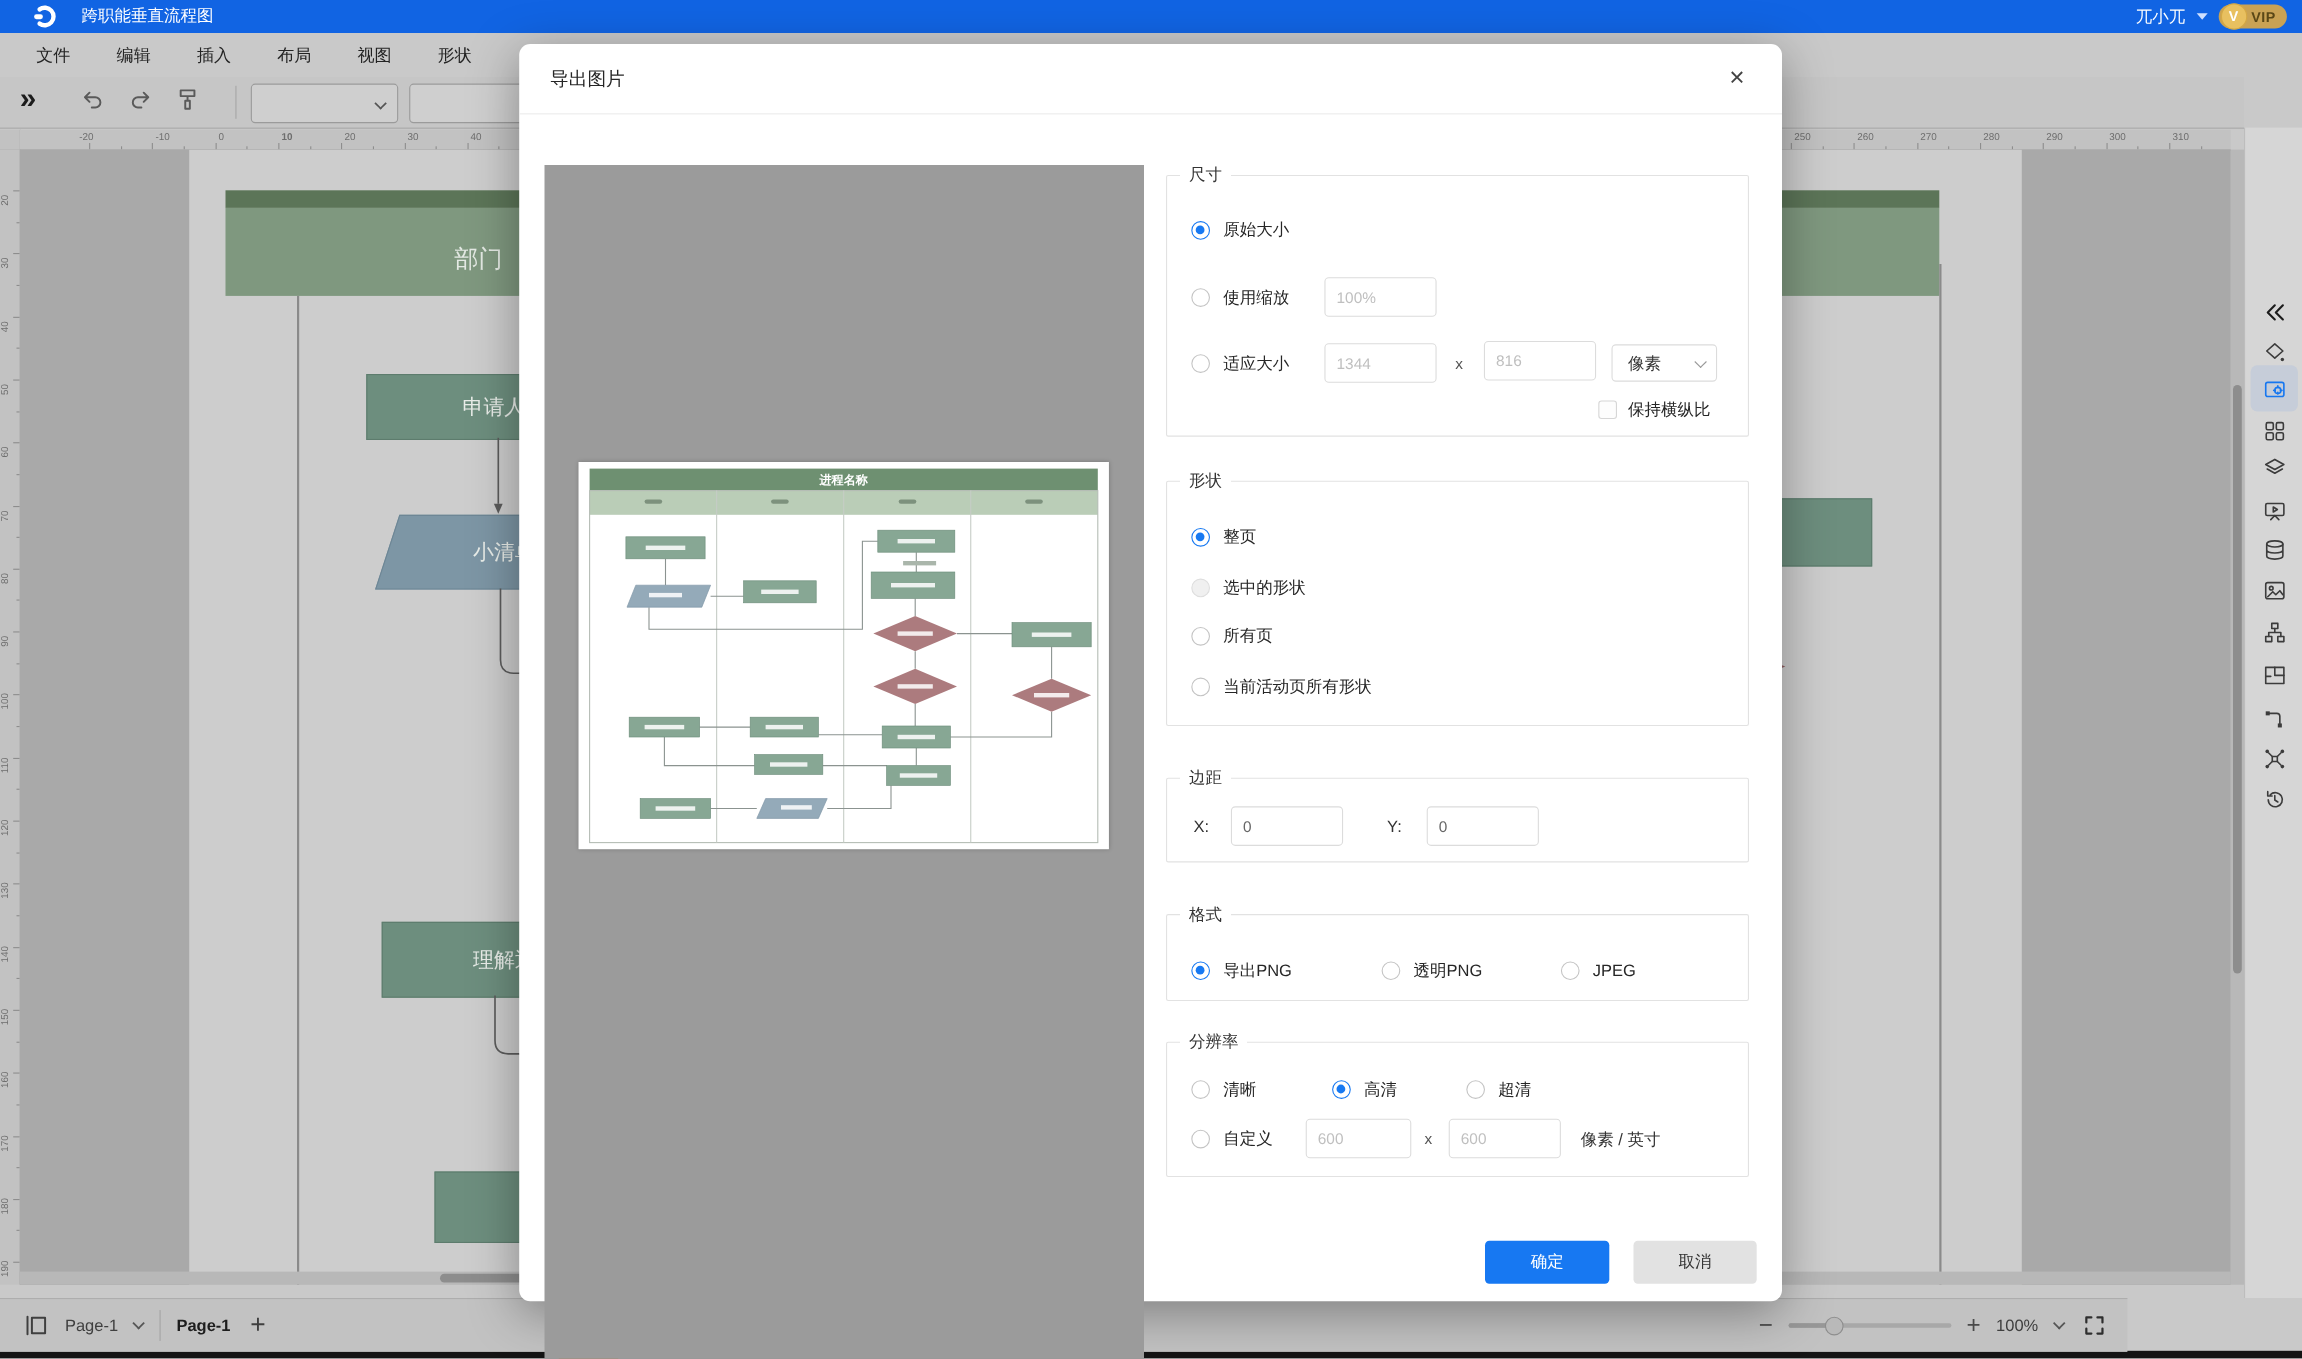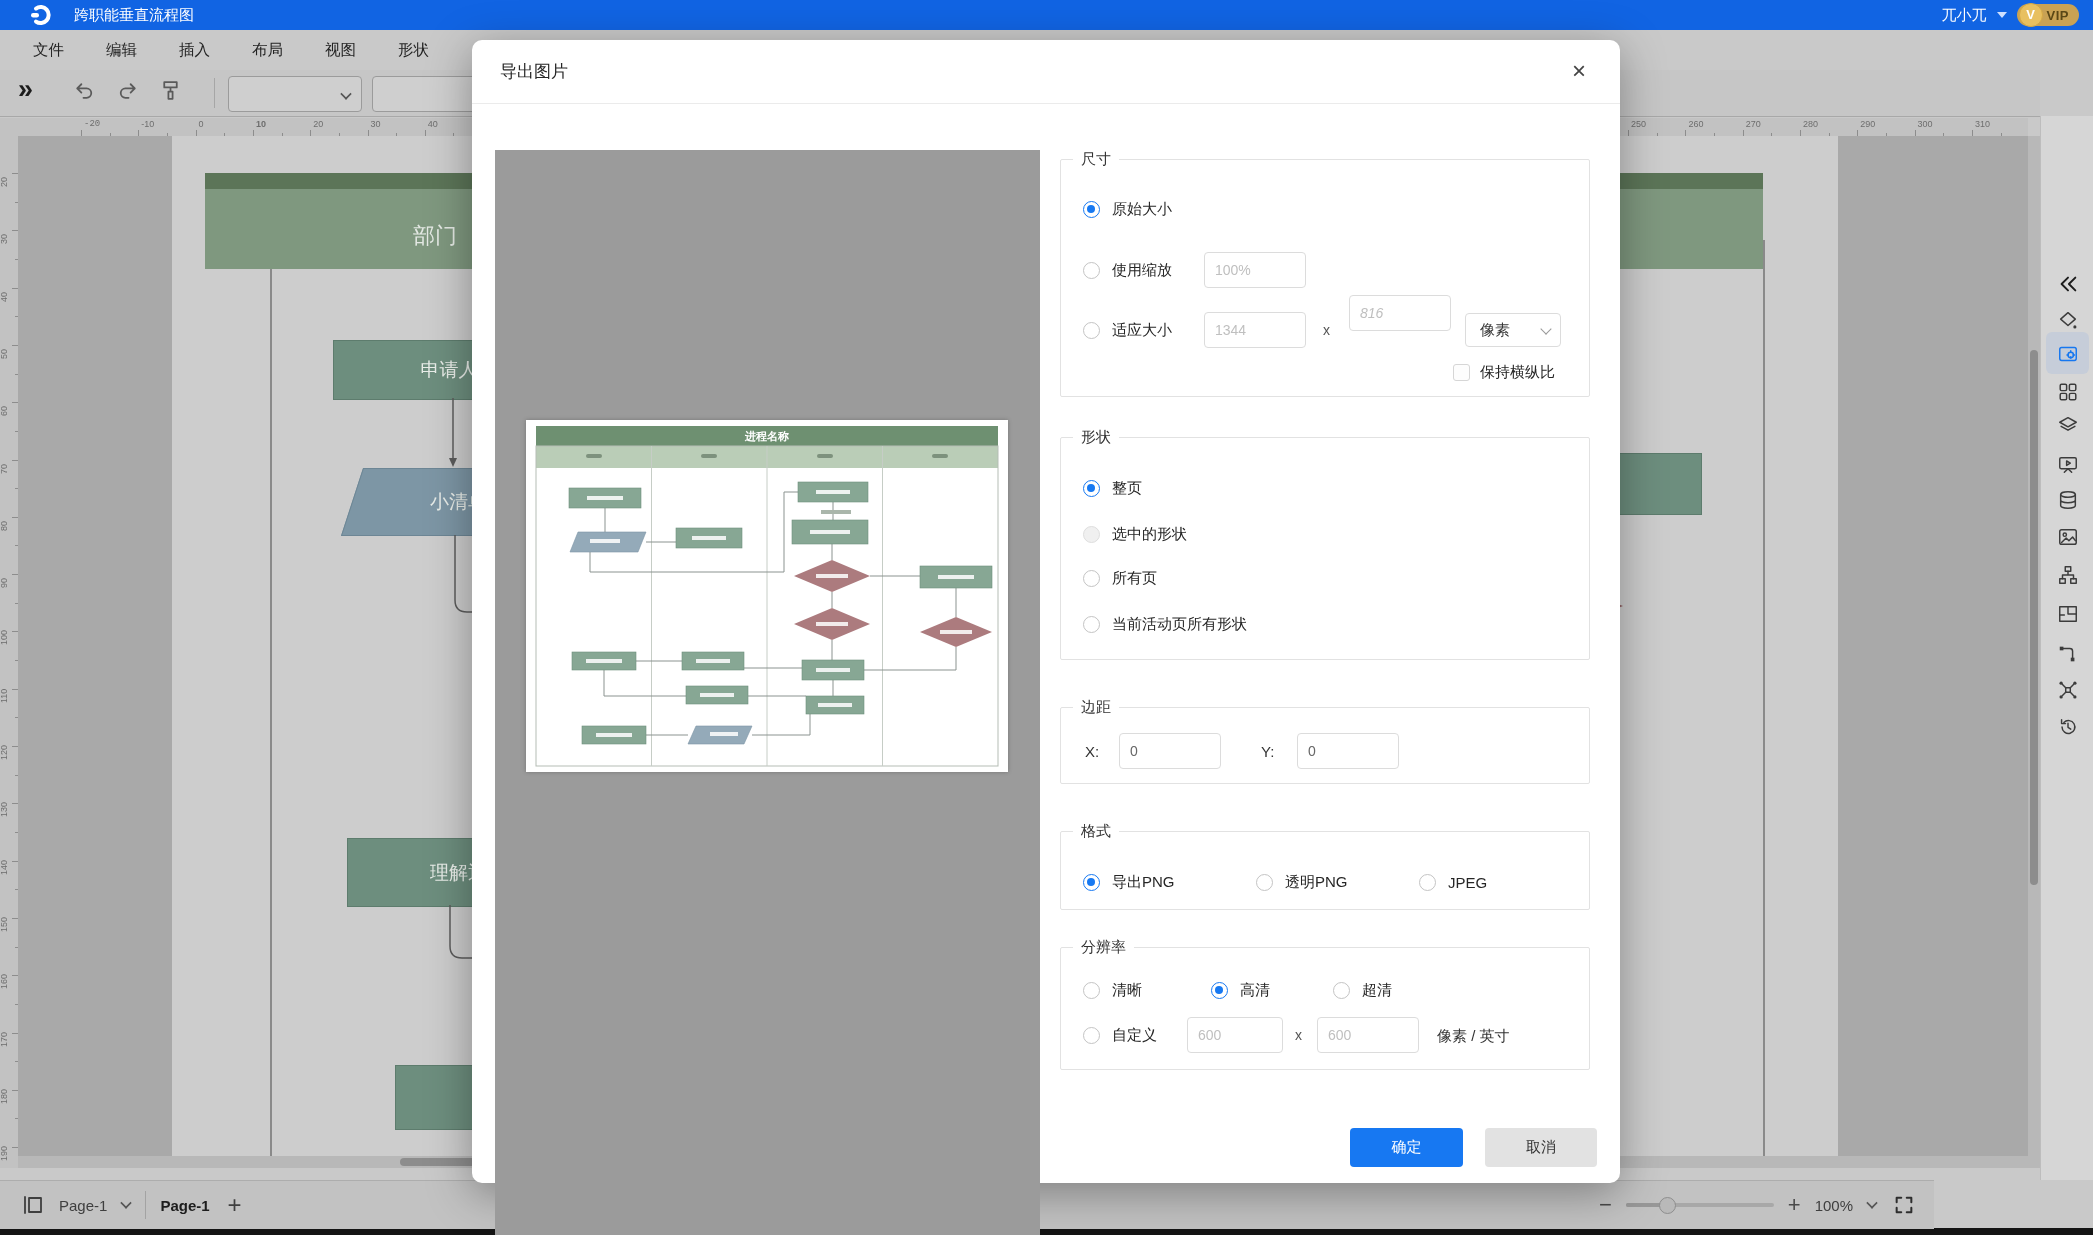--- a/index.html
+++ b/index.html
@@ -220,21 +220,21 @@
     <svg width="26" height="26" viewBox="0 0 24 24" style="stroke:#2e2e2e;fill:none;stroke-width:2;stroke-linecap:round;">
       <circle cx="10.5" cy="10.5" r="6.5"></circle>
         <path d="M15.5 15.5L21 21"></path>
       </svg>
   </span>
 
   <div class="abs ruler-corner"></div>
   <div class="abs ruler-h">
       <span class="htick" style="left: 63px;"></span>
       <span class="htick minor" style="left: 91.65px;"></span>
-      <span class="hlabel" style="left: 66px; font-family: Liberation Mono, monospace;">-20</span>
+      <span class="hlabel" style="left: 54px;">-20</span>
       <span class="htick" style="left: 120.3px;"></span>
       <span class="htick minor" style="left: 148.95px;"></span>
       <span class="hlabel" style="left: 123.3px;">-10</span>
       <span class="htick" style="left: 177.6px;"></span>
       <span class="htick minor" style="left: 206.25px;"></span>
       <span class="hlabel" style="left: 180.6px;">0</span>
       <span class="htick" style="left: 234.9px;"></span>
       <span class="htick minor" style="left: 263.55px;"></span>
       <span class="hlabel" style="left: 237.9px; font-weight: bold;">10</span>
       <span class="htick" style="left: 292.2px;"></span>
@@ -633,21 +633,21 @@
         <span class="radio"></span>
         <span class="opt-label">使用缩放</span>
       </div>
       <input class="txt" style="left: 143px; top: 83px;" disabled="" value="100%">
       <div class="opt" style="left:22px;top:146px;">
         <span class="radio"></span>
         <span class="opt-label">适应大小</span>
       </div>
       <input class="txt" style="left: 143px; top: 143px;" disabled="" value="1344">
       <span class="xsep" style="left:262px;top:153px;">x</span>
-      <input class="txt" style="left: 288px; top: 126px; font-style: italic;" disabled="" value="816">
+      <input class="txt" style="left: 288px; top: 141px;" disabled="" value="816">
       <div class="selpx" style="left:404px;top:144px;width:96px;">
         <span>像素</span>
         <span class="chev"></span>
       </div>
       <div class="opt" style="left:392px;top:188px;">
         <span class="checkbox"></span>
         <span class="opt-label" style="margin-left:10px;">保持横纵比</span>
       </div>
     </fieldset>
 

